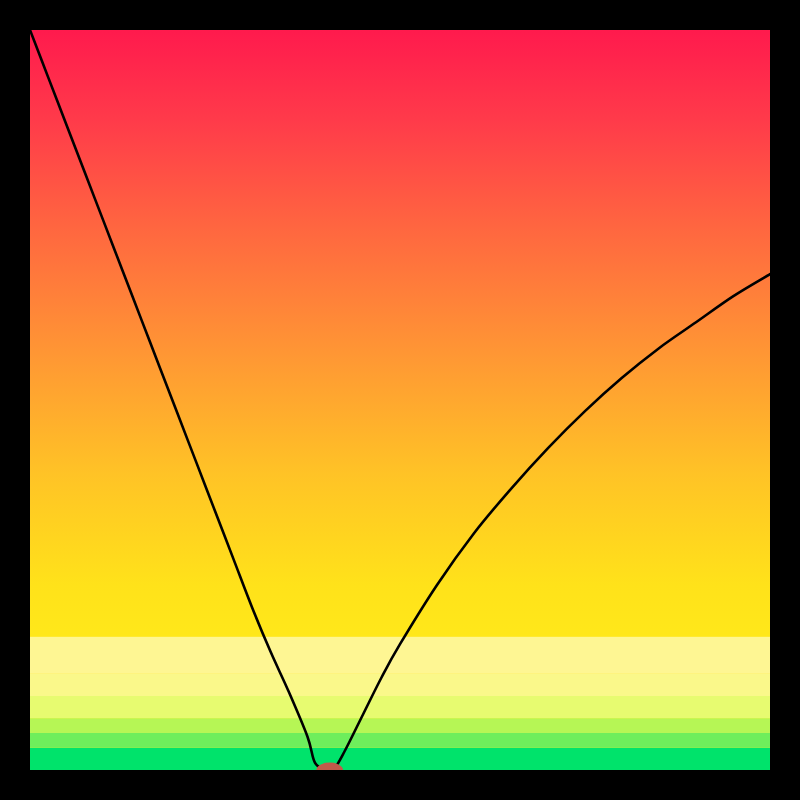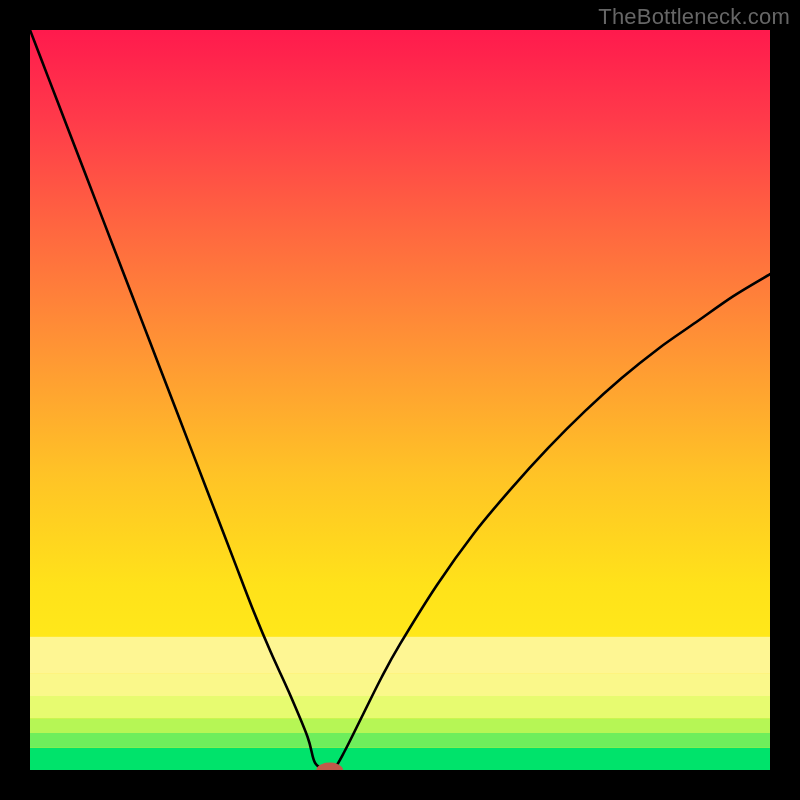--- a/index.html
+++ b/index.html
@@ -37,21 +37,20 @@
   .plot svg {
     display: block;
     width: 740px;
     height: 740px;
   }
 </style>
 </head>
 <body>
 
 <div class="frame">
-  <div class="watermark">TheBottleneck.com</div>
   <div class="plot">
     <svg viewBox="0 0 100 100" preserveAspectRatio="none">
       <defs>
         <linearGradient id="bg-grad" x1="0" y1="0" x2="0" y2="1">
           <stop offset="0%" stop-color="#ff1a4d"></stop>
           <stop offset="12%" stop-color="#ff3a4a"></stop>
           <stop offset="28%" stop-color="#ff6a3f"></stop>
           <stop offset="45%" stop-color="#ff9a33"></stop>
           <stop offset="60%" stop-color="#ffc326"></stop>
           <stop offset="75%" stop-color="#ffe21a"></stop>

